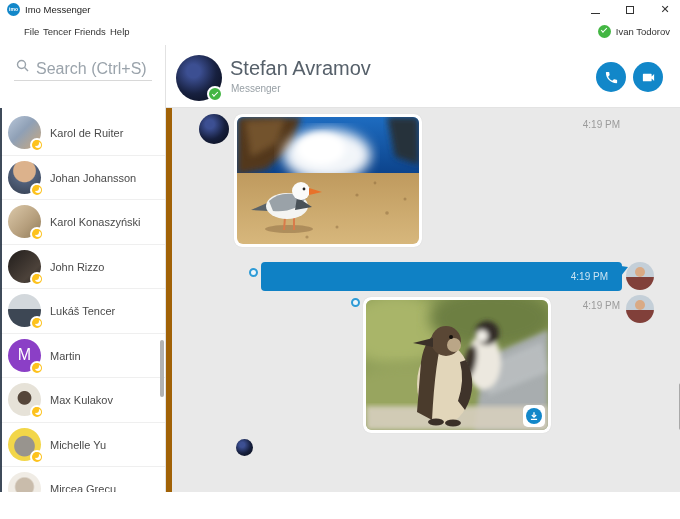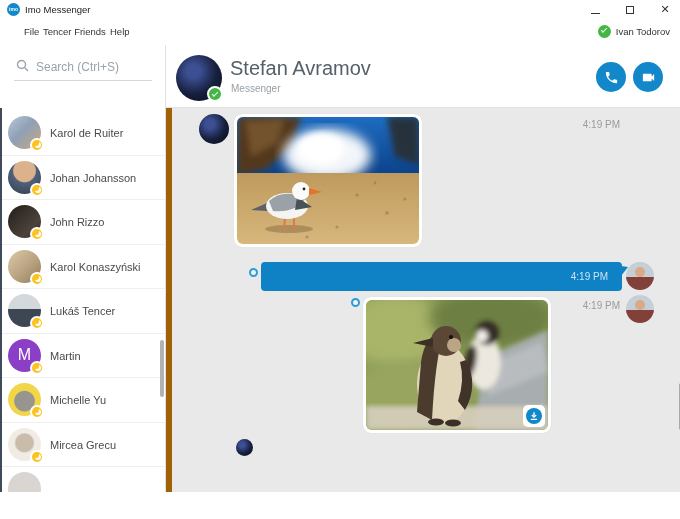--- a/index.html
+++ b/index.html
@@ -23,21 +23,21 @@
   .mi-file { left:0;margin-left:24px; } .mi-invite { left:43px; } .mi-help { left:110px; }
   .menu-user { position:absolute; right:10px; top:5px; font-size:9.5px; color:#333; display:flex; align-items:center; gap:5px; }
   .dot-online { width:13px; height:13px; border-radius:50%; background:#43b643; position:relative; }
   .check { position:absolute; left:3px; top:3px; width:6px; height:3px;
     border-left:1.6px solid #fff; border-bottom:1.6px solid #fff; transform:rotate(-45deg); }
 
   
   .sidebar { position:absolute; left:0; top:45px; width:166px; height:474px; background:#fff;
     border-right:1px solid #e2e2e2; }
   .search { position:absolute; left:14px; top:10px; width:138px; height:26px; border-bottom:1px solid #d8d8d8; }
-  .search input { width:110px; border:0; outline:none; font-size:12px; color:#555;
+  .search input { width:110px; border:0; outline:none; font-size:16px; color:#555;
     font-family:"Liberation Sans",sans-serif; margin-left:22px; margin-top:5px; background:transparent; }
   .search input::placeholder { color:#9aa3ab; }
   .search svg { position:absolute; left:2px; top:4px; }
   .tabs { position:absolute; left:0; top:38px; width:166px; height:28px; border-bottom:1px solid #e4e4e4; }
   .tab { position:absolute; top:8px; font-size:10px; letter-spacing:.4px; color:#3d4a56; cursor:pointer; }
   .tab-chats { left:25px; } .tab-contacts { left:98px; color:#31506b; }
   .tab-underline { position:absolute; left:83px; bottom:-1px; width:83px; height:3px; background:#2a6191; }
 
   .clist { position:absolute; left:0; top:66px; width:165px; height:408px; overflow:hidden; }
   .c-row { position:relative; height:44.5px; border-bottom:1px solid #efefef; cursor:pointer; background:#fff; }
@@ -163,48 +163,55 @@
         <div class="c-name">Karol de Ruiter</div>
       </div>
       <div class="c-row">
         <div class="c-av av1">
             <div class="face"></div>
             <span class="badge-away"></span>
           </div>
         <div class="c-name">Johan Johansson</div>
       </div>
       <div class="c-row">
+        <div class="c-av av3">
+            <div class="face"></div>
+            <span class="badge-away"></span>
+          </div>
+        <div class="c-name">Karol Konaszyński</div>
+      </div>
+      <div class="c-row">
         <div class="c-av av2">
             <div class="face"></div>
             <span class="badge-away"></span>
           </div>
         <div class="c-name">John Rizzo</div>
-      </div>
-      <div class="c-row">
-        <div class="c-av av3">
-            <div class="face"></div>
-            <span class="badge-away"></span>
-          </div>
-        <div class="c-name">Karol Konaszyński</div>
       </div>
       <div class="c-row">
         <div class="c-av av4">
             <div class="face"></div>
             <span class="badge-away"></span>
           </div>
         <div class="c-name">Lukáš Tencer</div>
       </div>
       <div class="c-row">
         <div class="c-av av5">
             <div class="face">
               <span class="init">M</span>
             </div>
             <span class="badge-away"></span>
           </div>
         <div class="c-name">Martin</div>
+      </div>
+      <div class="c-row">
+        <div class="c-av av6">
+            <div class="face"></div>
+            <span class="badge-away"></span>
+          </div>
+        <div class="c-name">Max Kulakov</div>
       </div>
       <div class="c-row">
         <div class="c-av av7">
             <div class="face"></div>
             <span class="badge-away"></span>
           </div>
         <div class="c-name">Michelle Yu</div>
       </div>
       <div class="c-row">
         <div class="c-av av8">

